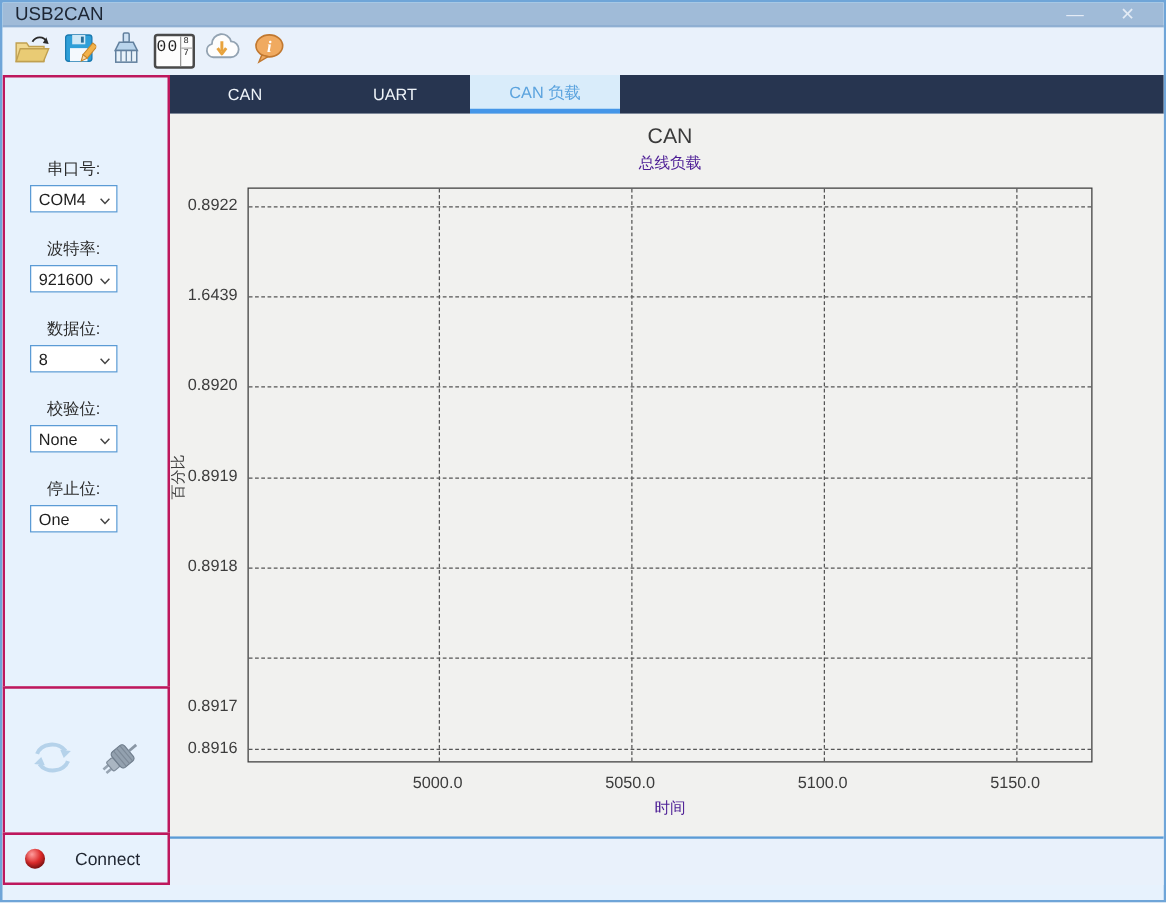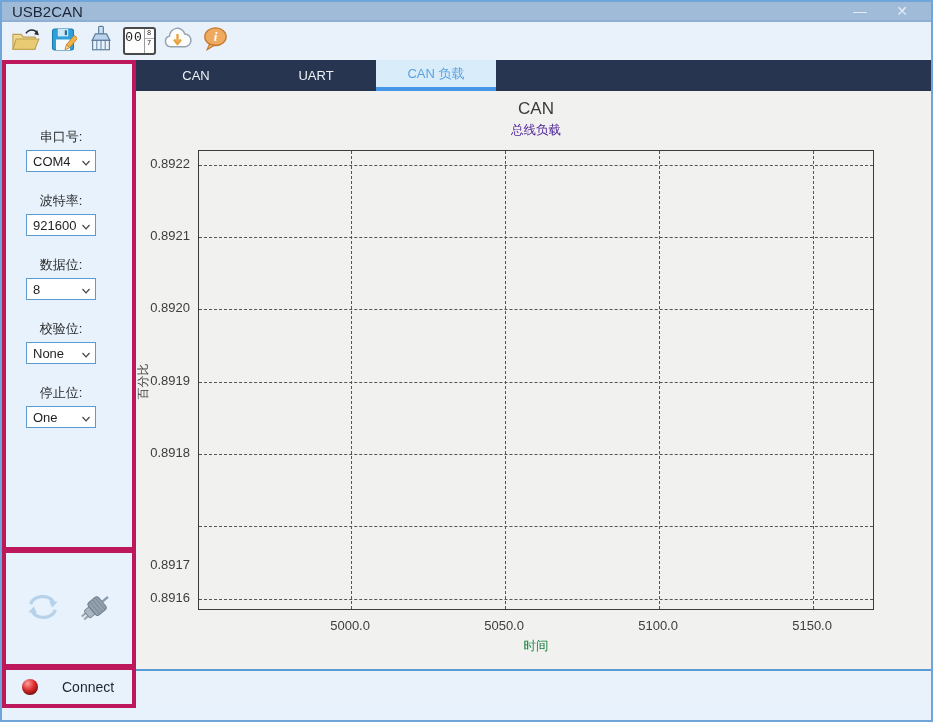--- a/index.html
+++ b/index.html
@@ -33,21 +33,21 @@
   }
   .counter-main { flex: 1; font-size: 13px; line-height: 18px; text-align: center; color: #222; letter-spacing: 1px; border-right: 1px solid #999; }
   .counter-stack { width: 9px; display: flex; flex-direction: column; font-size: 7px; line-height: 9px; text-align: center; color: #222; }
   .counter-stack span:first-child { border-bottom: 1px solid #aaa; }
 
   
   .body { display: flex; height: 648px; }
 
   
   .sidebar { width: 134px; display: flex; flex-direction: column; background: #e7f2fd; }
-  .panel { background: #e7f2fd; border: 4px solid #be185d; }
+  .panel { background: #e7f2fd; border: 2px solid #be185d; }
   .panel + .panel { margin-top: -2px; }
   .form-panel { height: 491px; padding-top: 64px; }
   .field-group { margin-bottom: 20px; }
   .field-label { display: block; width: 78px; margin-left: 16px; text-align: center; font-size: 13px; color: #2b2b2b; margin-bottom: 4px; }
   .combo {
     width: 70px; height: 22px; margin-left: 20px; background: #ffffff;
     border: 1px solid #5b9bd5; display: flex; align-items: center; padding: 0 4px 0 6px;
     font-size: 13px; color: #1f1f1f;
   }
   .combo .combo-value { flex: 1; white-space: nowrap; }
@@ -71,21 +71,21 @@
   .chart-area { flex: 1; position: relative; background: #f1f1ef; }
   .chart-title { position: absolute; top: 8px; left: 62px; width: 676px; text-align: center; font-size: 17px; color: #3a3a3a; }
   .chart-subtitle { position: absolute; top: 31px; left: 62px; width: 676px; text-align: center; font-size: 12.5px; color: #4c1d95; }
 
   .plot { position: absolute; left: 62px; top: 59px; width: 676px; height: 460px; border: 1.5px solid #3c3c3c; }
   .hgrid { position: absolute; left: 0; width: 100%; height: 0; border-top: 1px dashed #555; }
   .vgrid { position: absolute; top: 0; height: 100%; width: 0; border-left: 1px dashed #555; }
 
   .ytick { position: absolute; left: 0; width: 54px; text-align: right; font-size: 13px; color: #3d3d3d; }
   .xtick { position: absolute; width: 70px; text-align: center; top: 527px; font-size: 13px; color: #3d3d3d; }
-  .xlabel { position: absolute; top: 547px; left: 62px; width: 676px; text-align: center; font-size: 12.5px; color: #15803d; }
+  .xlabel { position: absolute; top: 547px; left: 62px; width: 676px; text-align: center; font-size: 12.5px; color: #4c1d95; }
   .ylabel { position: absolute; left: -19px; top: 282px; width: 52px; text-align: center; font-size: 12px; color: #3d3d3d;
             transform: rotate(-90deg); }
 
   .status-strip { height: 39px; background: #e9f1fb; border-top: 2px solid #5b9bd5; }
 </style>
 </head>
 <body>
 
 <div class="window">
 
@@ -289,21 +289,21 @@
             <div class="hgrid" style="top: 375.4px;"></div>
             <div class="hgrid" style="top: 447.7px;"></div>
             <div class="vgrid" style="left: 152.1px;"></div>
             <div class="vgrid" style="left: 306.1px;"></div>
             <div class="vgrid" style="left: 460.1px;"></div>
             <div class="vgrid" style="left: 614.1px;"></div>
           </div>
         <div class="xlabel">时间</div>
         <div class="ylabel">百分比</div>
       <div class="ytick" style="top: 64.7px;">0.8922</div>
-          <div class="ytick" style="top: 137.1px;">0.8921</div>
+          <div class="ytick" style="top: 137.1px;">1.6439</div>
           <div class="ytick" style="top: 209.4px;">0.8920</div>
           <div class="ytick" style="top: 281.7px;">0.8919</div>
           <div class="ytick" style="top: 354.1px;">0.8918</div>
           <div class="ytick" style="top: 426.4px; margin-top: 40px;">0.8917</div>
           <div class="ytick" style="top: 498.7px;">0.8916</div>
           <div class="xtick" style="left: 179.1px;">5000.0</div>
           <div class="xtick" style="left: 333.1px;">5050.0</div>
           <div class="xtick" style="left: 487.1px;">5100.0</div>
           <div class="xtick" style="left: 641.1px;">5150.0</div>
         </div>

